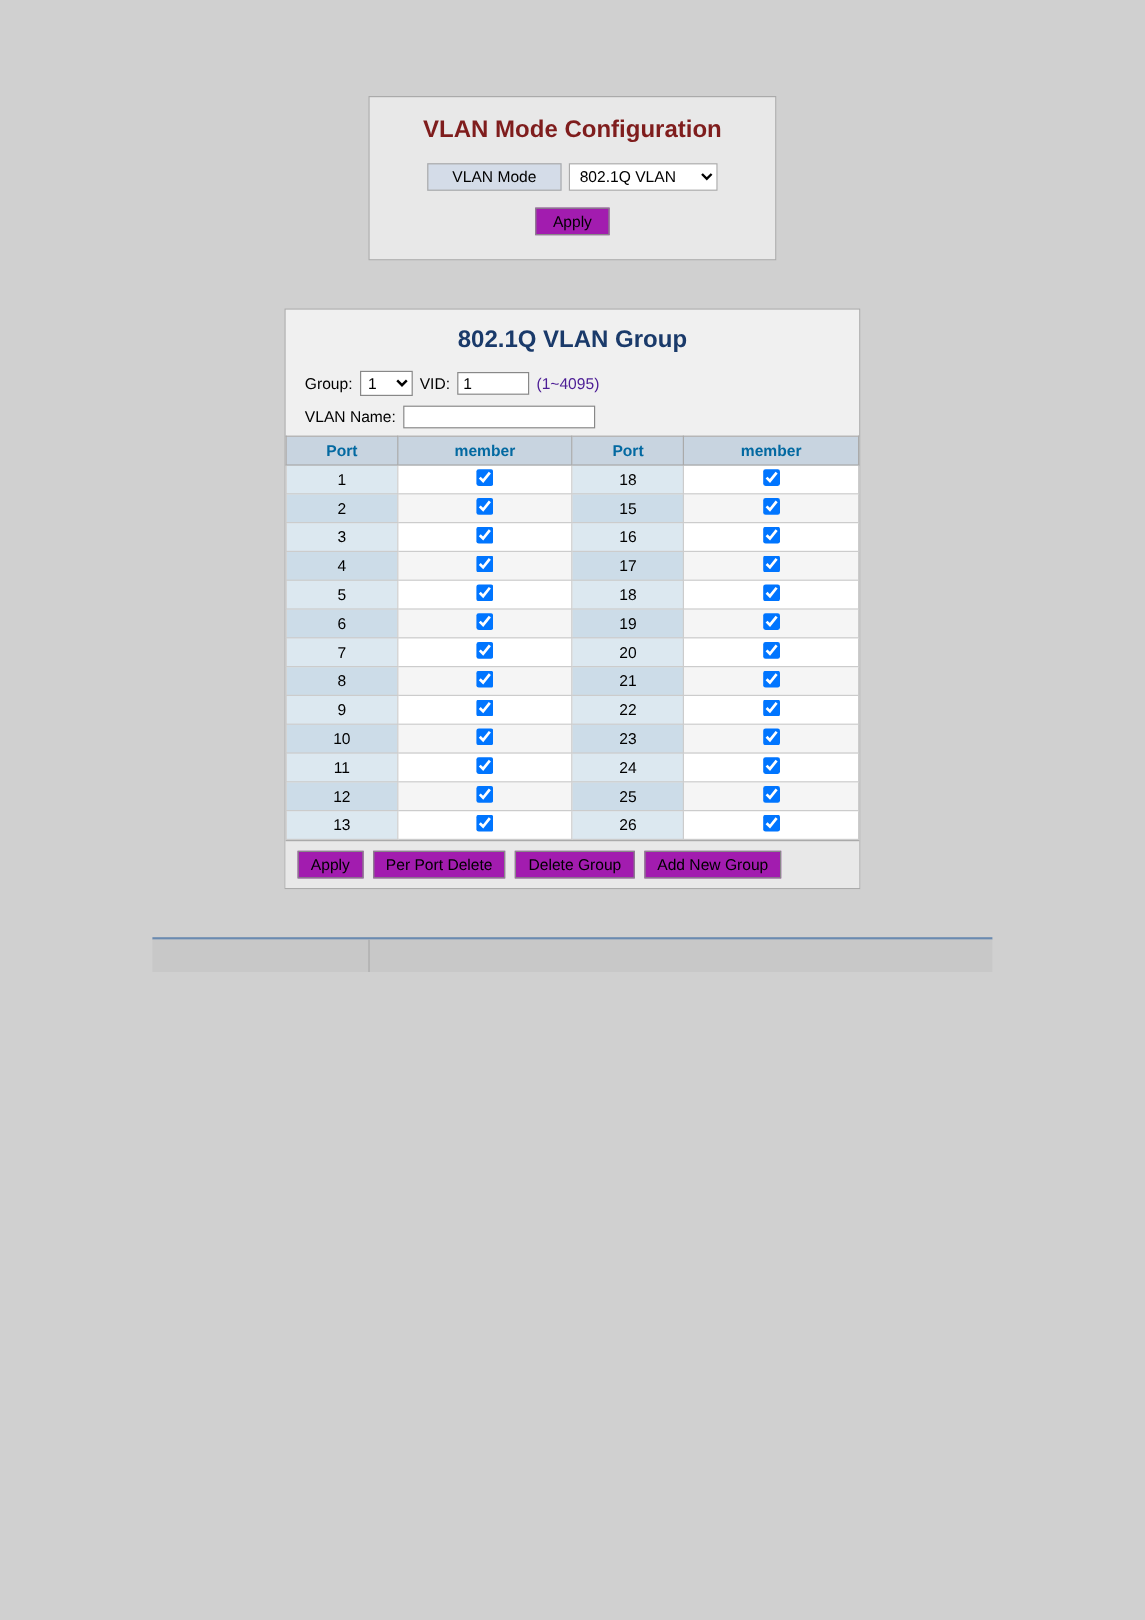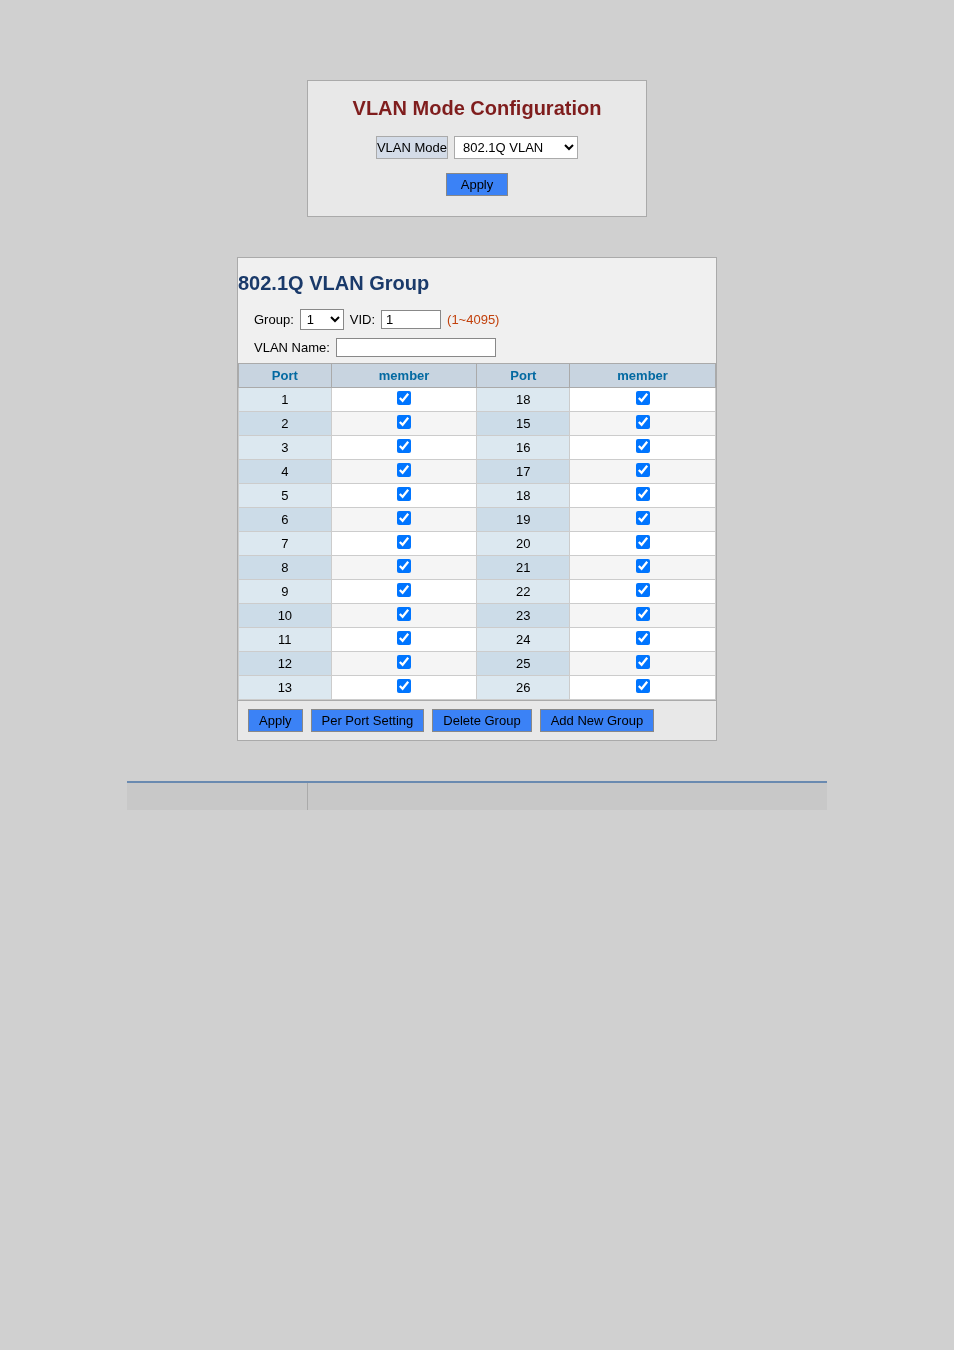--- a/index.html
+++ b/index.html
@@ -43,58 +43,59 @@
       align-items: center;
       gap: 6px;
       margin-bottom: 14px;
       justify-content: center;
     }
 
     .vlan-mode-label {
       font-size: 13px;
       color: #000;
       background: #d4dce8;
-      padding: 3px 0;
+      padding: 3px 20px;
       border: 1px solid #aaa;
     }
 
     .vlan-mode-select {
       font-size: 13px;
       padding: 2px 4px;
       border: 1px solid #aaa;
       background: #fff;
       width: 124px;
     }
 
     .apply-btn-center {
       display: flex;
       justify-content: center;
     }
 
     .btn {
       font-size: 13px;
       padding: 3px 14px;
-      background: #3b82f6;
+      background: #a21caf;
       border: 1px solid #888;
       cursor: pointer;
       color: #000;
     }
 
     
     .vlan-group-card {
       background: #f0f0f0;
       border: 1px solid #aaa;
       width: 480px;
       padding-bottom: 0;
     }
 
     .vlan-group-card h2 {
       font-size: 20px;
       font-weight: bold;
       color: #1a3a6a;
+      text-align: center;
       padding: 14px 0 10px 0;
     }
 
     .group-controls {
       padding: 4px 16px 4px 16px;
       display: flex;
       align-items: center;
       gap: 6px;
     }
 
@@ -114,21 +115,21 @@
     .vid-input {
       font-size: 13px;
       padding: 1px 4px;
       border: 1px solid #888;
       background: #fff;
       width: 60px;
     }
 
     .vid-range {
       font-size: 13px;
-      color: #c2410c;
+      color: #4c1d95;
     }
 
     .vlan-name-row {
       padding: 4px 16px 6px 16px;
       display: flex;
       align-items: center;
       gap: 6px;
     }
 
     .vlan-name-row label {
@@ -352,21 +353,21 @@
             <td>13</td>
             <td><input type="checkbox" class="port-checkbox" checked="" style=""></td>
             <td>26</td>
             <td><input type="checkbox" class="port-checkbox" checked="" style=""></td>
           </tr>
         </tbody>
     </table>
 
     <div class="bottom-bar">
       <button class="btn">Apply</button>
-      <button class="btn">Per Port Setting</button>
+      <button class="btn">Per Port Delete</button>
       <button class="btn">Delete Group</button>
       <button class="btn">Add New Group</button>
     </div>
   </div>
 
   <div class="footer-section">
     <table class="footer-table">
       <tbody>
           <tr>
         <td>&nbsp;</td>

